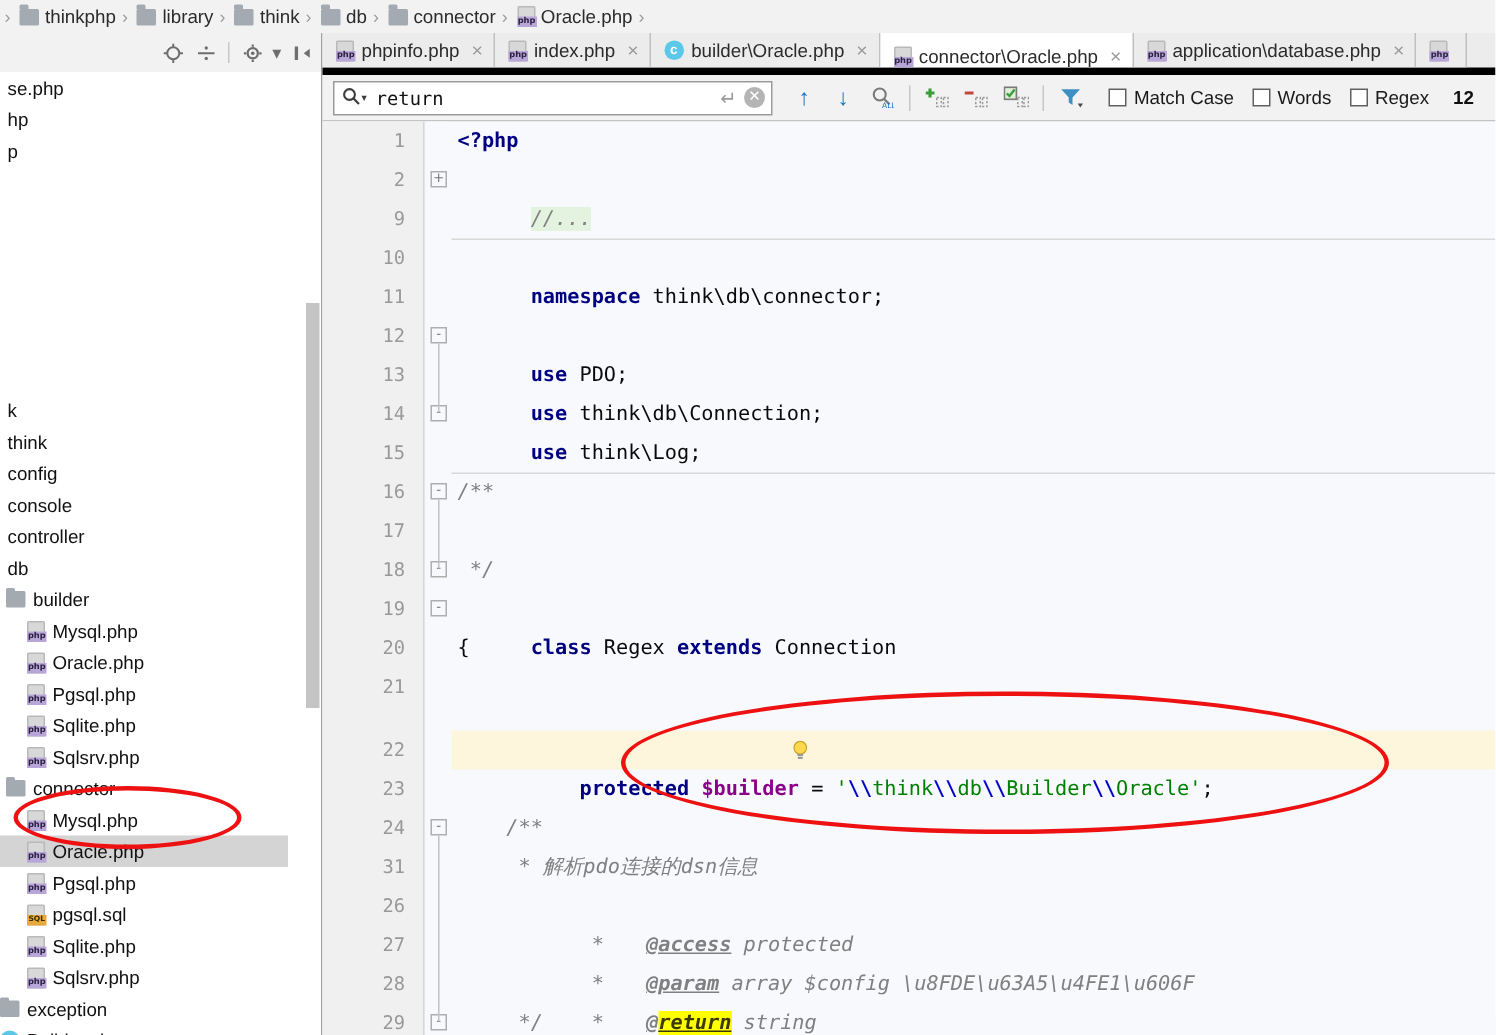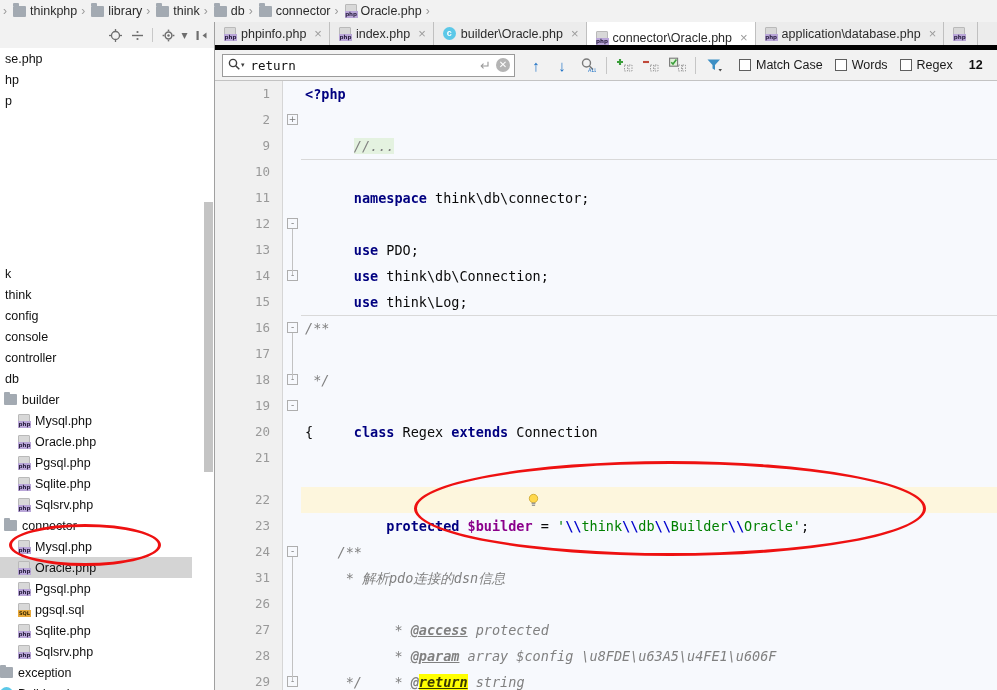--- a/index.html
+++ b/index.html
@@ -174,21 +174,21 @@
     border: 1px solid #aeaeae; background: #f7f9fd; color: #777777;
     font-size: 9px; line-height: 9px; text-align: center;
     font-family: "DejaVu Sans", sans-serif;
   }
   .foldline { position: absolute; left: 77px; width: 1px; background: #c2c2c2; }
   .kw { color: #000080; font-weight: bold; }
   .var { color: #8b008b; font-weight: bold; }
   .str { color: #008000; }
   .esc { color: #0000cc; font-weight: bold; }
   .cmt { color: #808080; font-style: italic; }
-  .tag { color: #808080; font-style: italic; font-weight: bold; text-decoration: underline; }
+  .tag { color: #808080; font-style: italic; font-weight: bold; text-decoration: underline; margin-left: 20px; }
   .plain { color: #0a0a0a; }
   .php-open { color: #000080; font-weight: bold; }
   .cmt-hl { background: #e4f2e0; color: #808080; font-style: italic; }
   .find-hl { background: #ffff00; color: #3a3a00; font-weight: bold; font-style: italic; text-decoration: underline; }
   .bulb {
     position: absolute; left: 312px; width: 13px; height: 15px;
   }
 
   
   .ellipse {

